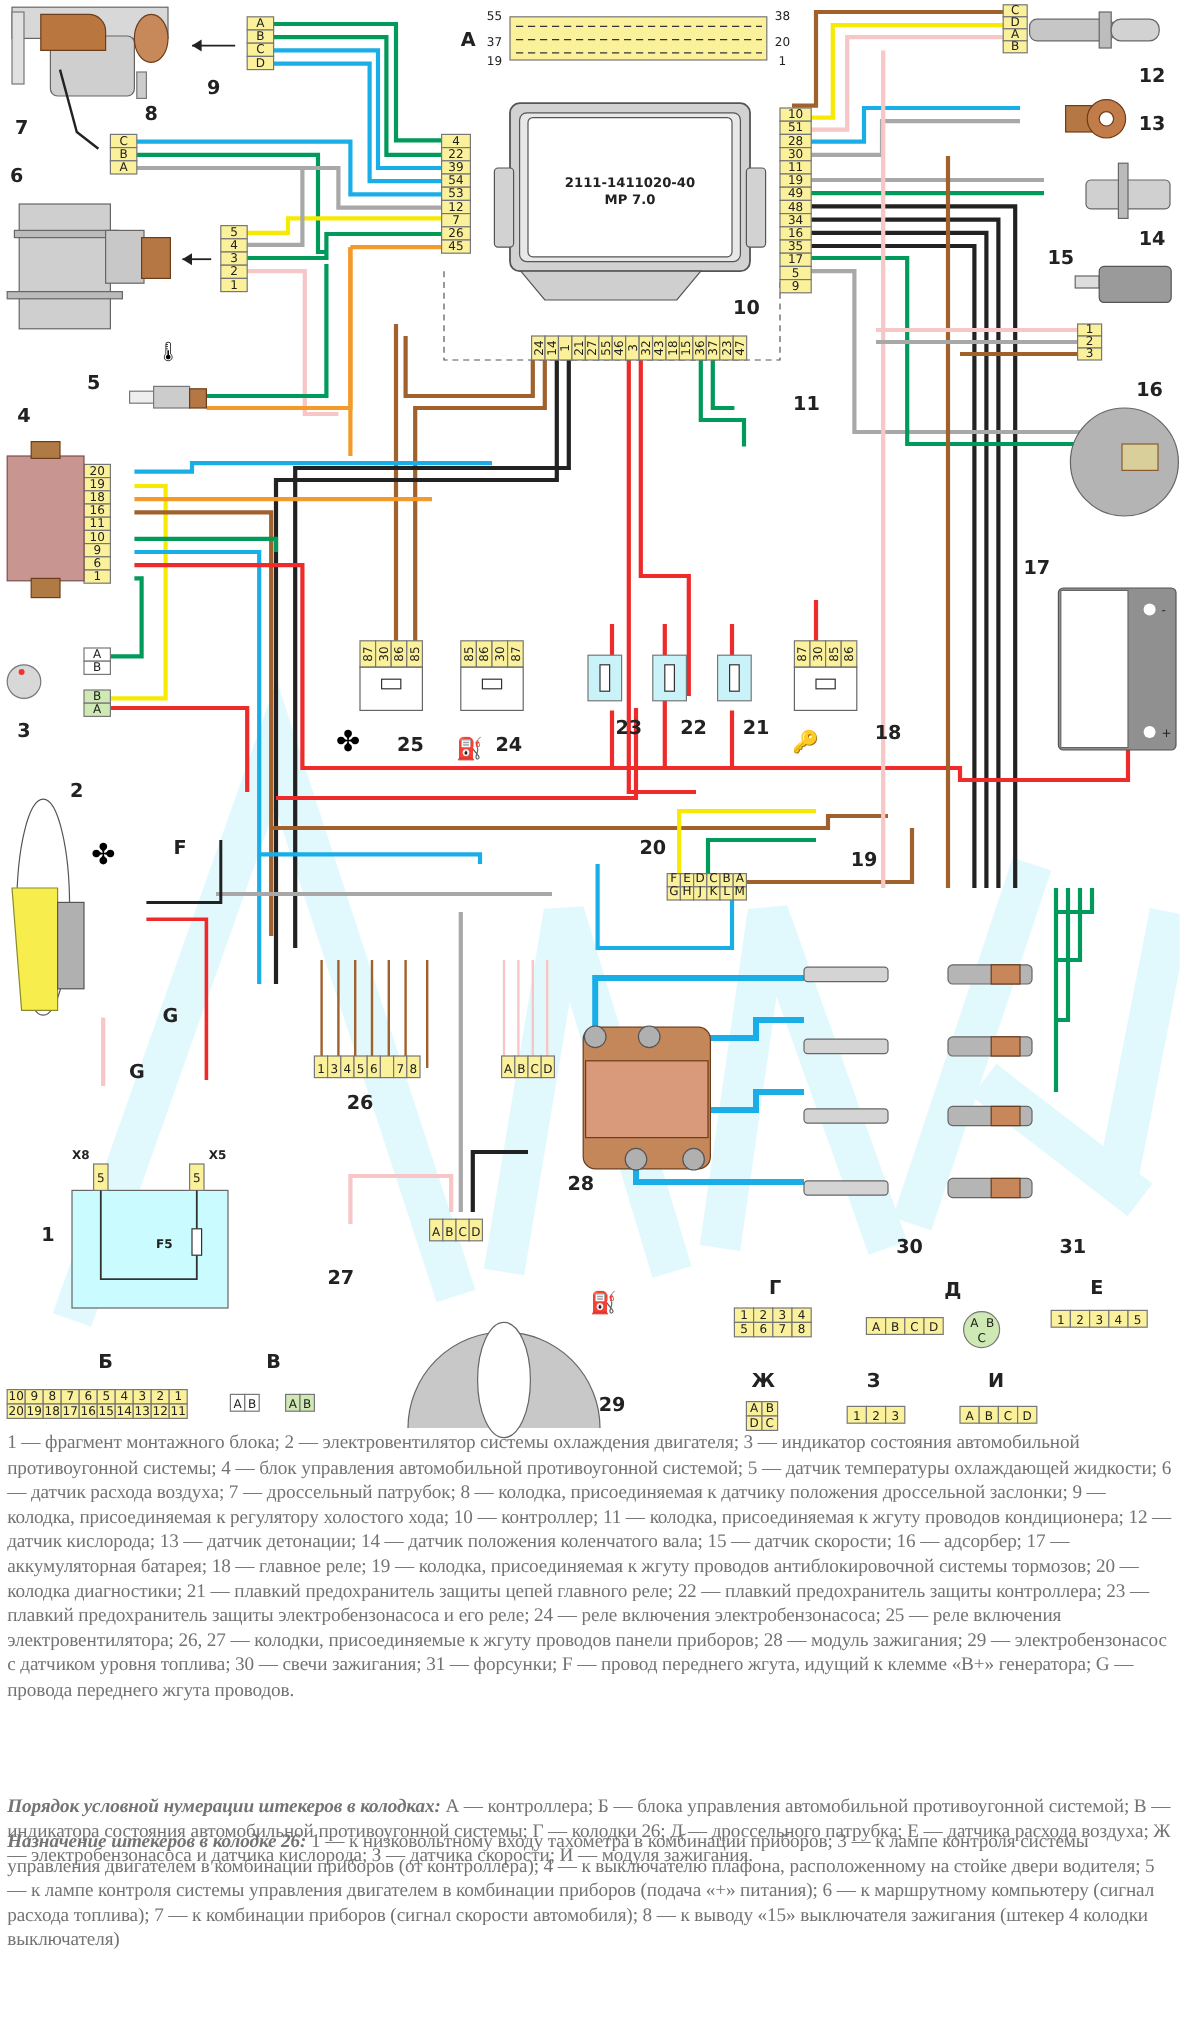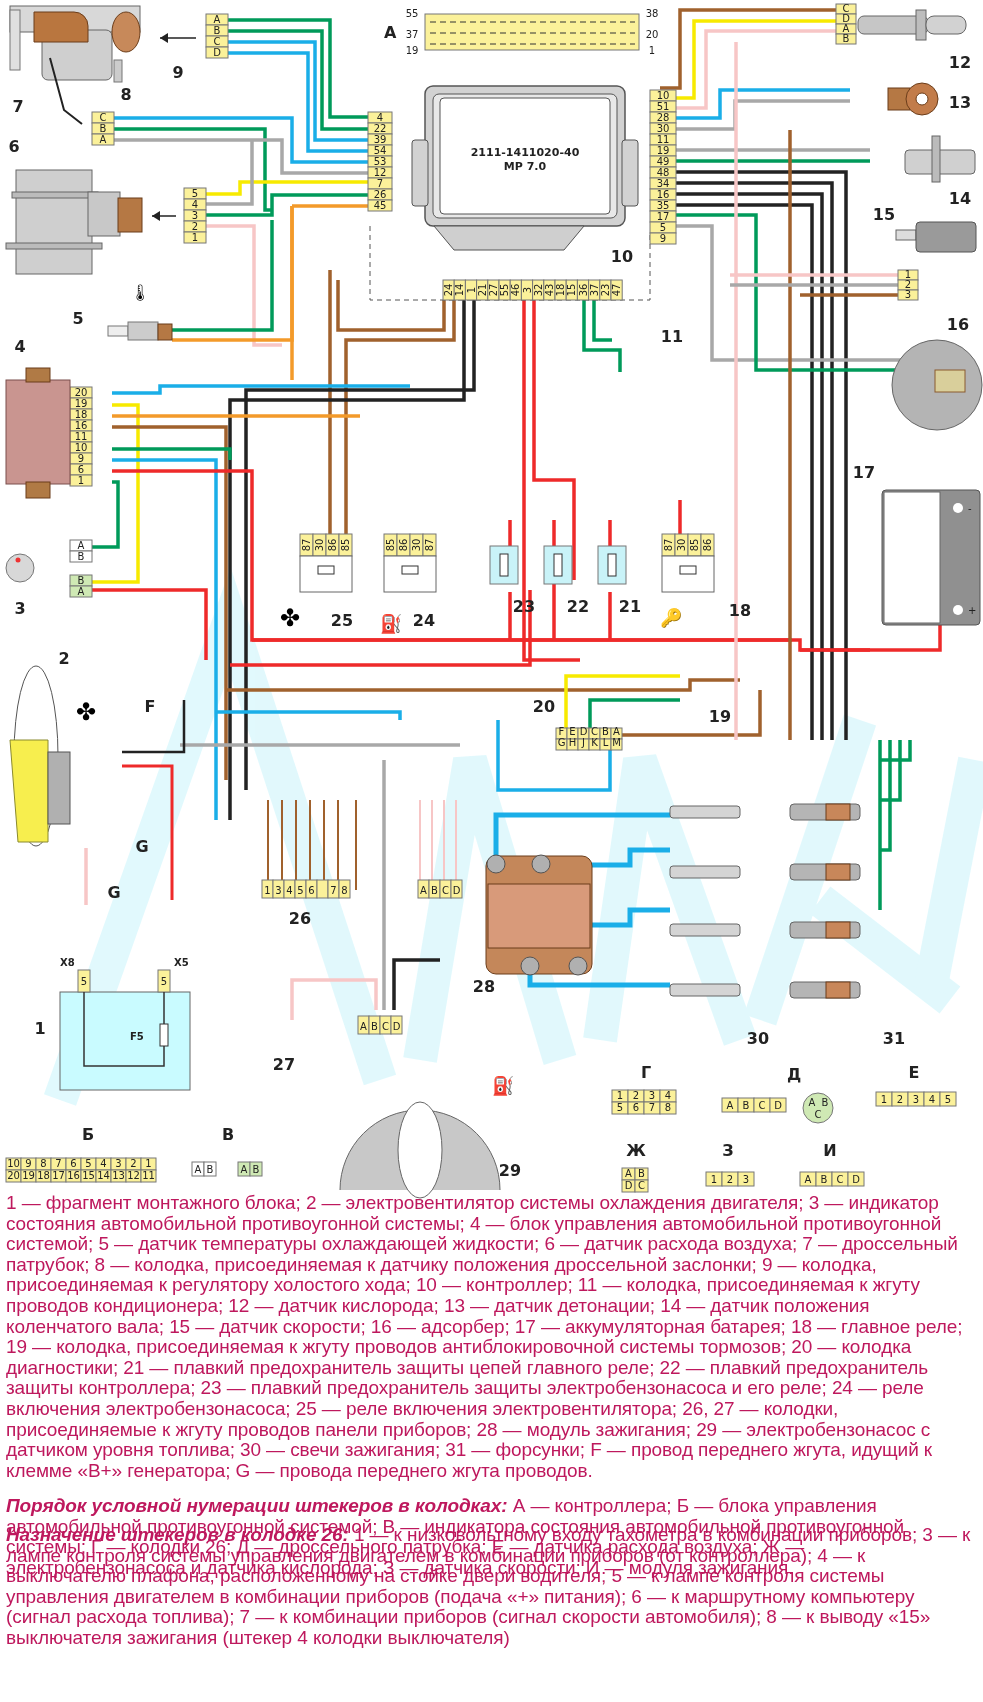--- a/index.html
+++ b/index.html
@@ -4,21 +4,21 @@
 <style>
   html,body{margin:0;padding:0;background:#fff;}
   body{width:983px;height:1702px;position:relative;overflow:hidden;font-family:"DejaVu Sans",sans-serif;color:#111;}
   #diagram{position:absolute;left:0;top:0;width:983px;height:1200px;}
   .lbl{font-family:"DejaVu Sans",sans-serif;font-weight:bold;font-size:16px;fill:#222;}
   .pin{font-family:"DejaVu Sans",sans-serif;font-size:10px;fill:#222;}
   .pinbox{fill:#fbf19a;stroke:#777;stroke-width:1;}
   .pinbox-g{fill:#cfe9b4;stroke:#777;stroke-width:1;}
   .pinbox-w{fill:#fff;stroke:#777;stroke-width:1;}
   .ecu-text{font-family:"DejaVu Sans",sans-serif;font-weight:bold;font-size:11px;fill:#222;}
-  .legend{position:absolute;left:6px;width:972px;font-family:Liberation Sans, sans-serif;font-size:19px;line-height:20.6px;color:#be185d;letter-spacing:-0.1px;}
+  .legend{position:absolute;left:6px;width:972px;font-family:Liberation Serif, serif;font-size:16px;line-height:20.6px;color:#737373;letter-spacing:-0.1px;}
   .legend p{margin:0;}
   .legend i{font-weight:bold;font-style:italic;}
   #legend-components{top:1193px;}
   #legend-pinorder{top:1496px;}
   #legend-pins26{top:1525px;}
 </style>
 </head>
 <body>
 
 <svg id="diagram" viewBox="0 0 983 1200" xmlns="http://www.w3.org/2000/svg">

